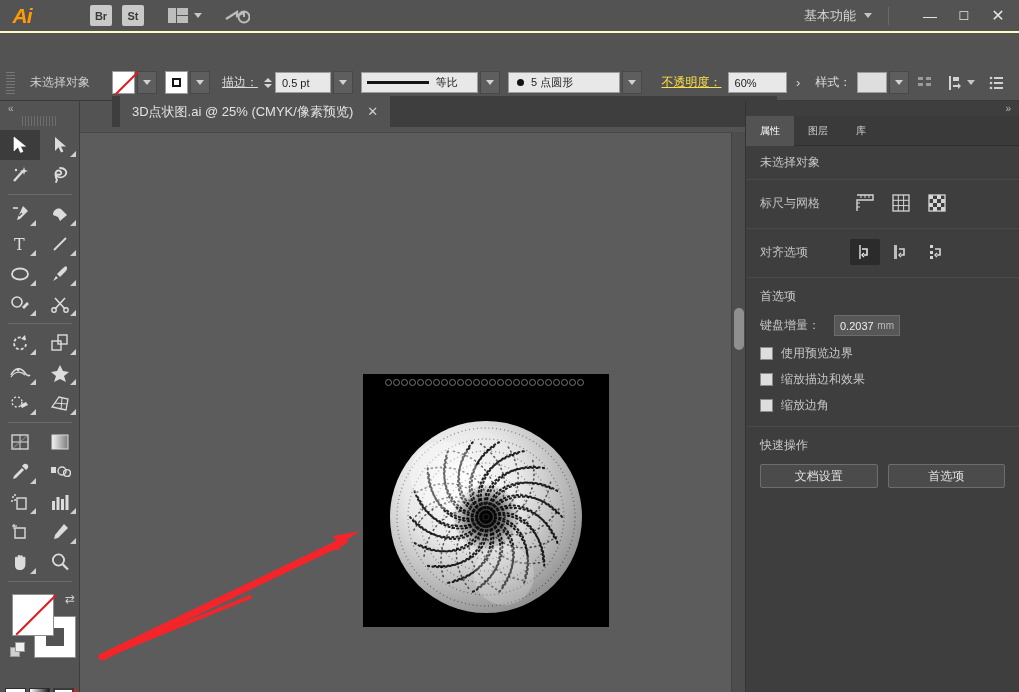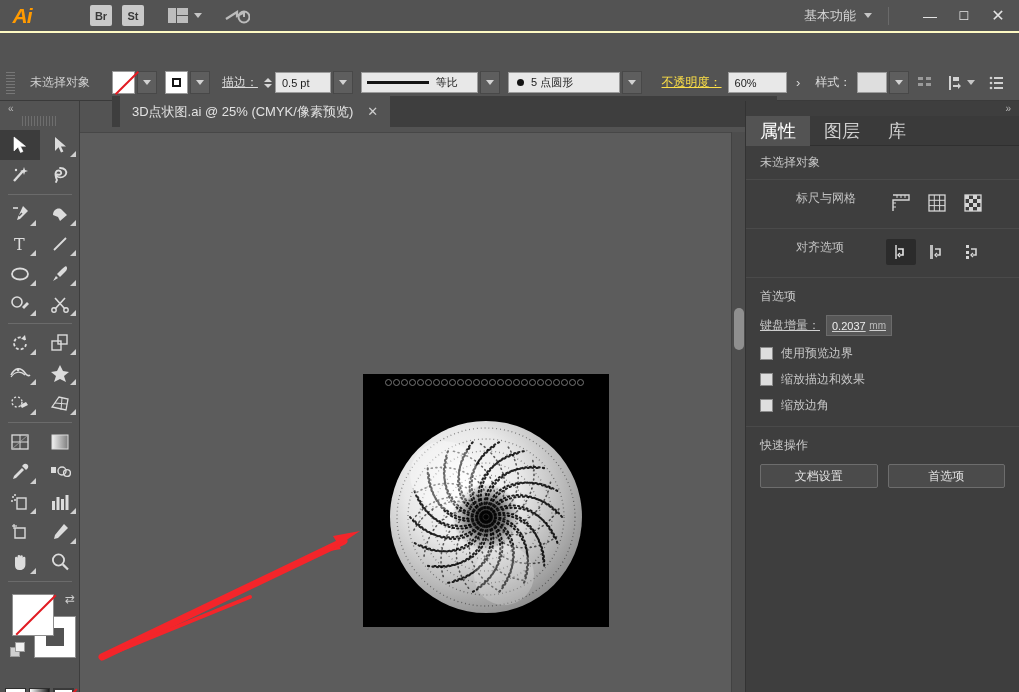--- a/index.html
+++ b/index.html
@@ -152,35 +152,35 @@
 
   
   .annot{position:absolute;left:0;top:0;width:1019px;height:692px;pointer-events:none;}
 
   
   .rpanel{position:absolute;left:745px;top:101px;width:274px;height:591px;background:#3e3e3e;
     border-left:1px solid #333;}
   .rp-top{height:15px;display:flex;align-items:center;justify-content:flex-end;padding-right:8px;
     color:#b9b9b9;font-size:10px;}
   .rp-tabs{display:flex;height:30px;background:#3a3a3a;border-bottom:1px solid #2f2f2f;}
-  .rp-tab{padding:0 14px;height:30px;line-height:30px;font-size:18px;color:#cfcfcf;}
+  .rp-tab{padding:0 14px;height:30px;line-height:30px;font-size:10px;color:#cfcfcf;}
   .rp-tab.active{background:#535353;color:#fff;}
   .rp-noselect{height:34px;display:flex;align-items:center;padding-left:14px;font-size:12px;color:#c5c5c5;
     border-bottom:1px solid #4a4a4a;}
   .sect{border-bottom:1px solid #4a4a4a;padding:10px 14px 12px;}
   .sect-title{font-size:12px;color:#c9c9c9;margin-bottom:10px;}
   .row{display:flex;align-items:center;justify-content:flex-end;gap:8px;margin-bottom:9px;}
   .row .lab{font-size:12px;color:#c2c2c2;white-space:nowrap;}
   .sel{width:96px;height:22px;background:#575757;border:1px solid #6b6b6b;display:flex;align-items:center;
     justify-content:space-between;padding:0 6px;font-size:12px;color:#e6e6e6;}
   .navarrows{display:flex;gap:10px;margin-left:6px;color:#9a9a9a;font-size:11px;}
   .btn{height:24px;border:1px solid #6d6d6d;background:#4b4b4b;color:#e0e0e0;font-size:12px;
     display:flex;align-items:center;justify-content:center;border-radius:2px;}
   .editab{width:96px;margin-left:auto;}
-  .iconrow{display:flex;margin-left:36px;}
+  .iconrow{display:flex;align-items:center;}
   .iconrow .lab{font-size:12px;color:#c2c2c2;width:84px;white-space:nowrap;}
   .ibtn{width:30px;height:26px;display:flex;align-items:center;justify-content:center;margin-left:6px;border-radius:2px;}
   .ibtn.dark{background:#2f2f2f;}
   .ibtn.sel2{background:#2b2b2b;}
   .kbfield{width:66px;height:21px;background:#575757;border:1px solid #6b6b6b;color:#eee;font-size:11px;
     display:flex;align-items:center;justify-content:space-between;padding:0 5px;}
   .chk{display:flex;align-items:center;gap:8px;margin-top:9px;}
   .chkbox{width:13px;height:13px;background:#dedede;border:1px solid #8a8a8a;}
   .chk .lab{font-size:12px;color:#c7c7c7;}
   .qa{display:flex;gap:10px;}
@@ -790,21 +790,21 @@
               </g>
               <path d="M9 7 h5 v6 h-3" stroke="#d6d6d6" stroke-width="1.6" fill="none"></path>
               <path d="M11 11 l-2 2 l2 2" stroke="#d6d6d6" stroke-width="1.4" fill="none"></path>
             </svg>
         </div>
       </div>
     </div>
 
     <div class="sect">
       <div class="sect-title">首选项</div>
-      <div style="display:flex;align-items:center;gap:6px;text-decoration:underline;">
+      <div style="display:flex;align-items:center;gap:14px;">
         <span class="lab" style="font-size:12px;color:#c2c2c2;">键盘增量：</span>
         <div class="kbfield">
           <span>0.2037</span>
           <span style="color:#bbb;font-size:10px">mm</span>
         </div>
       </div>
       <div class="chk">
         <span class="chkbox"></span>
         <span class="lab">使用预览边界</span>
       </div>

